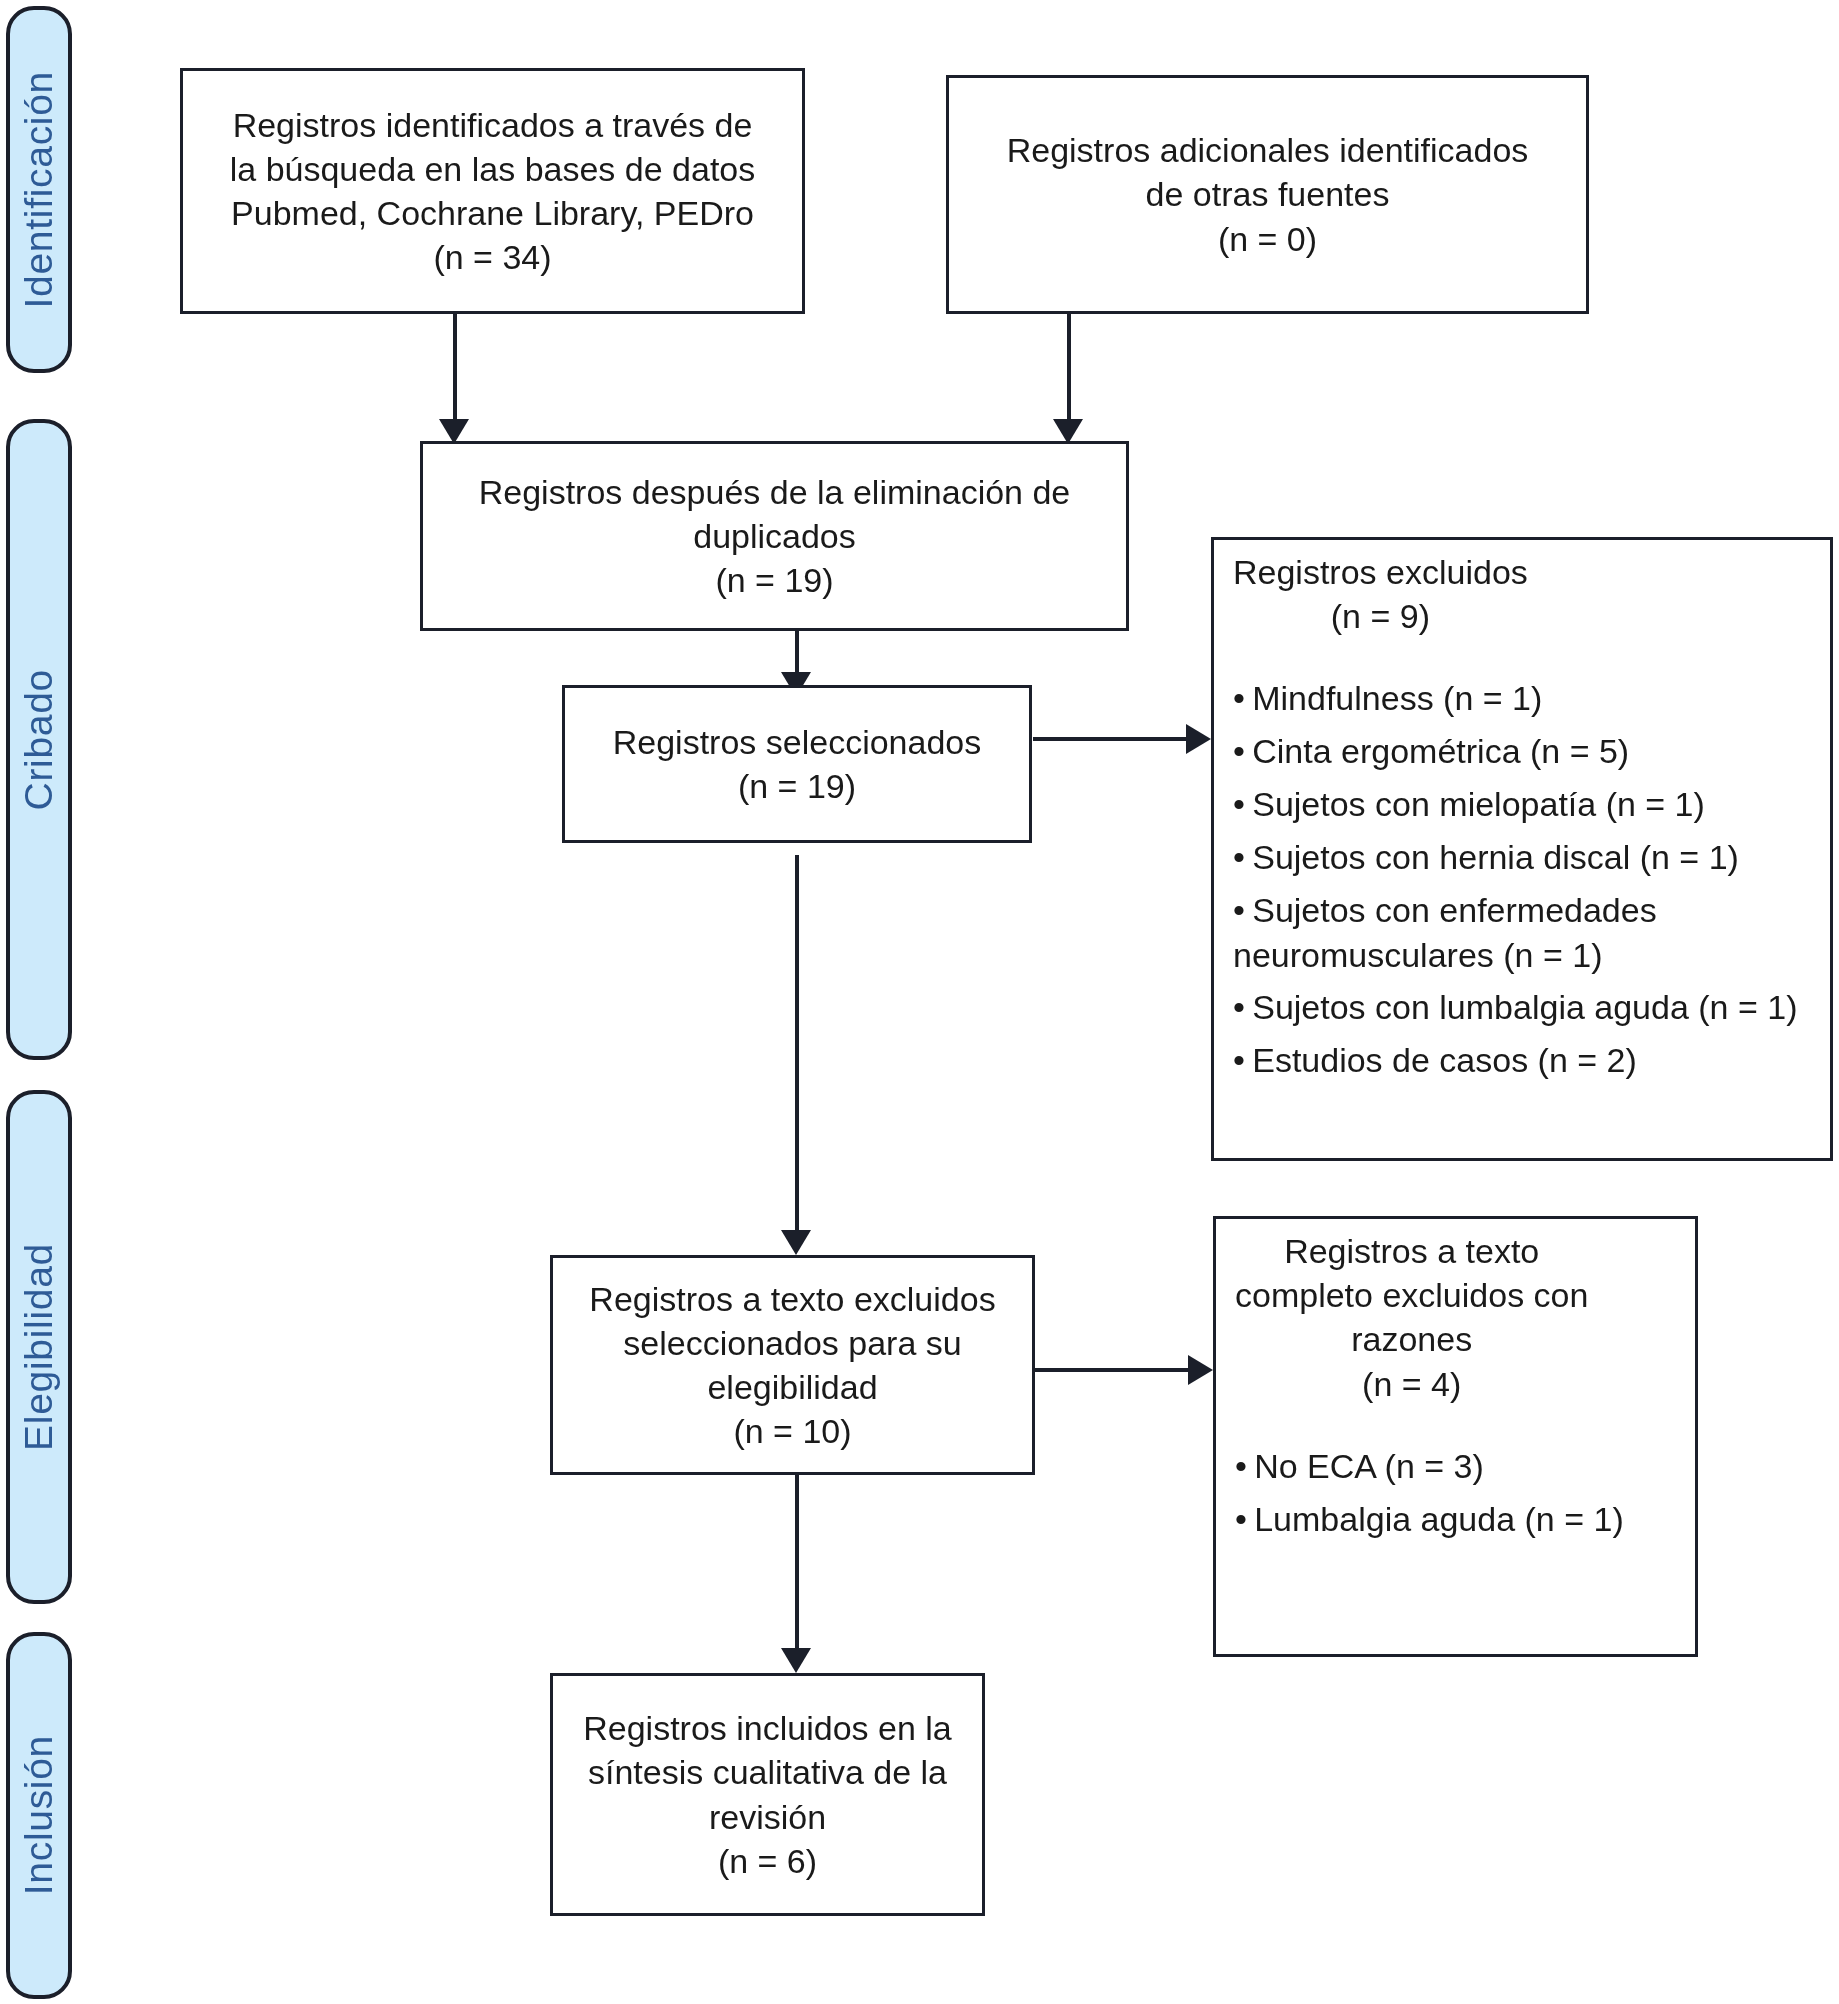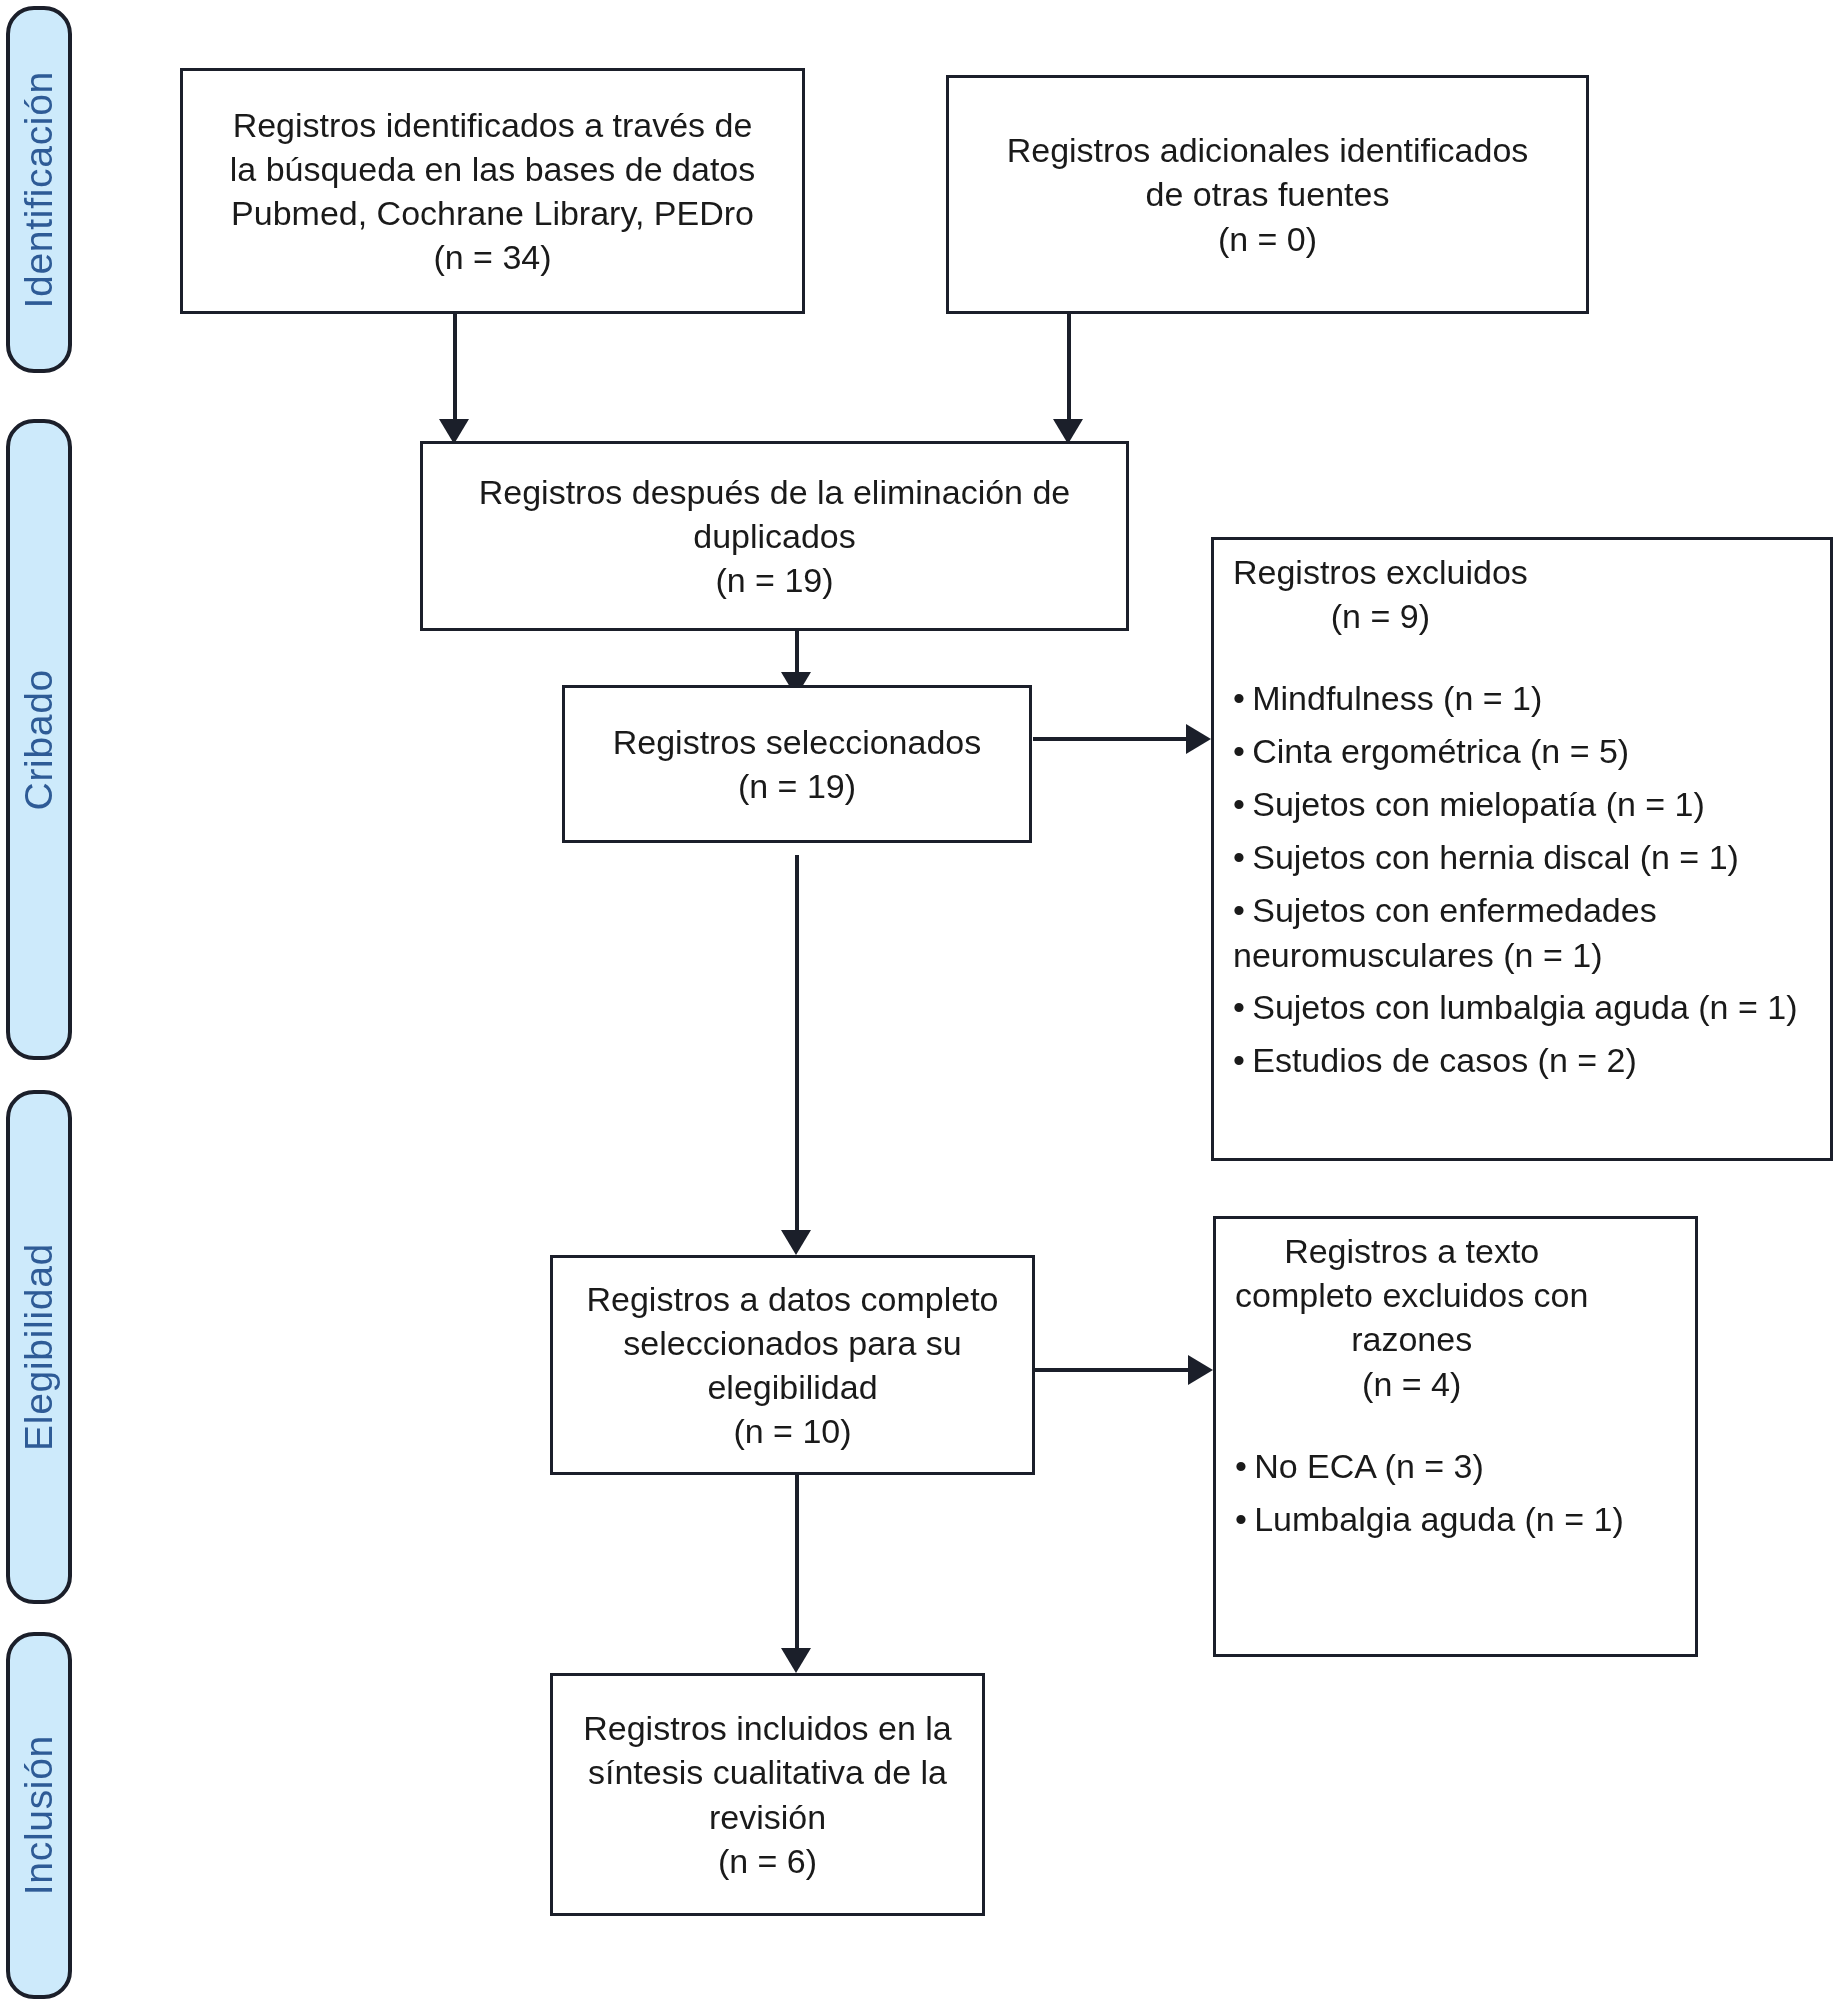--- a/index.html
+++ b/index.html
@@ -186,21 +186,21 @@
       <div class="bullet wrap"><span class="dot">•</span><span>Sujetos con enfermedades neuromusculares (n = 1)</span></div>
       <div class="bullet"><span class="dot">•</span><span>Sujetos con lumbalgia aguda (n = 1)</span></div>
       <div class="bullet"><span class="dot">•</span><span>Estudios de casos (n = 2)</span></div>
     </div>
   </div>
 
   <div class="vline" style="left:795px; top:855px; height:379px;"></div>
   <div class="arrow-down" style="left:781px; top:1230px;"></div>
 
   <div class="flow-box" style="left:550px; top:1255px; width:485px; height:220px;">
-    <div class="line">Registros a datos completo</div>
+    <div class="line">Registros a texto excluidos</div>
     <div class="line">seleccionados para su</div>
     <div class="line">elegibilidad</div>
     <div class="line">(n = 10)</div>
   </div>
 
   <div class="hline" style="left:1035px; top:1368px; width:163px;"></div>
   <div class="arrow-right" style="left:1188px; top:1355px;"></div>
 
   <div class="flow-box excl" style="left:1213px; top:1216px; width:485px; height:441px;">
     <div class="head">

